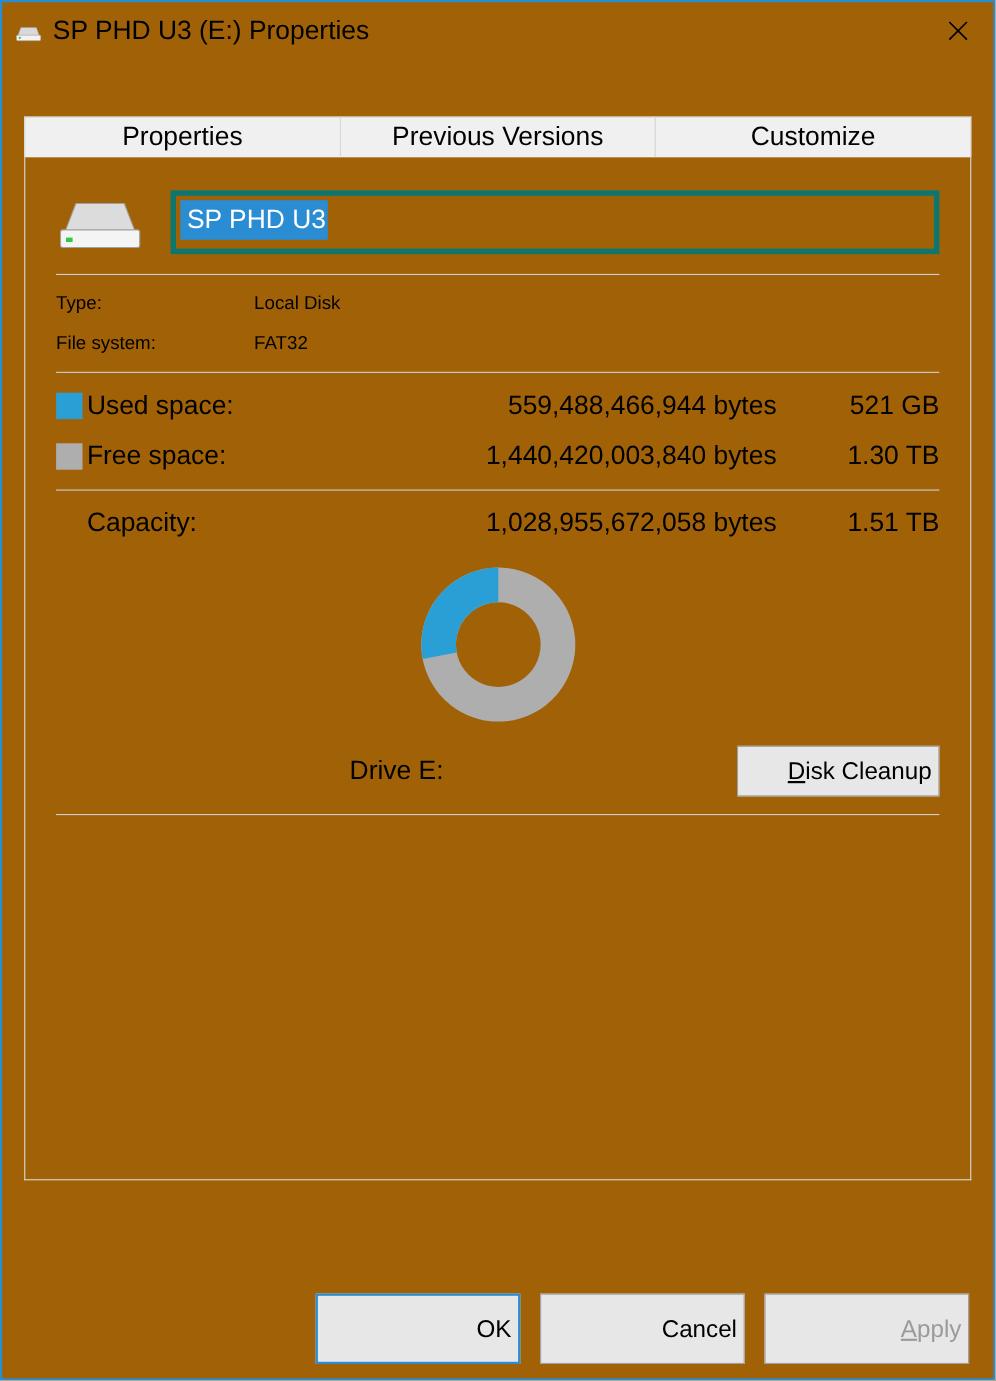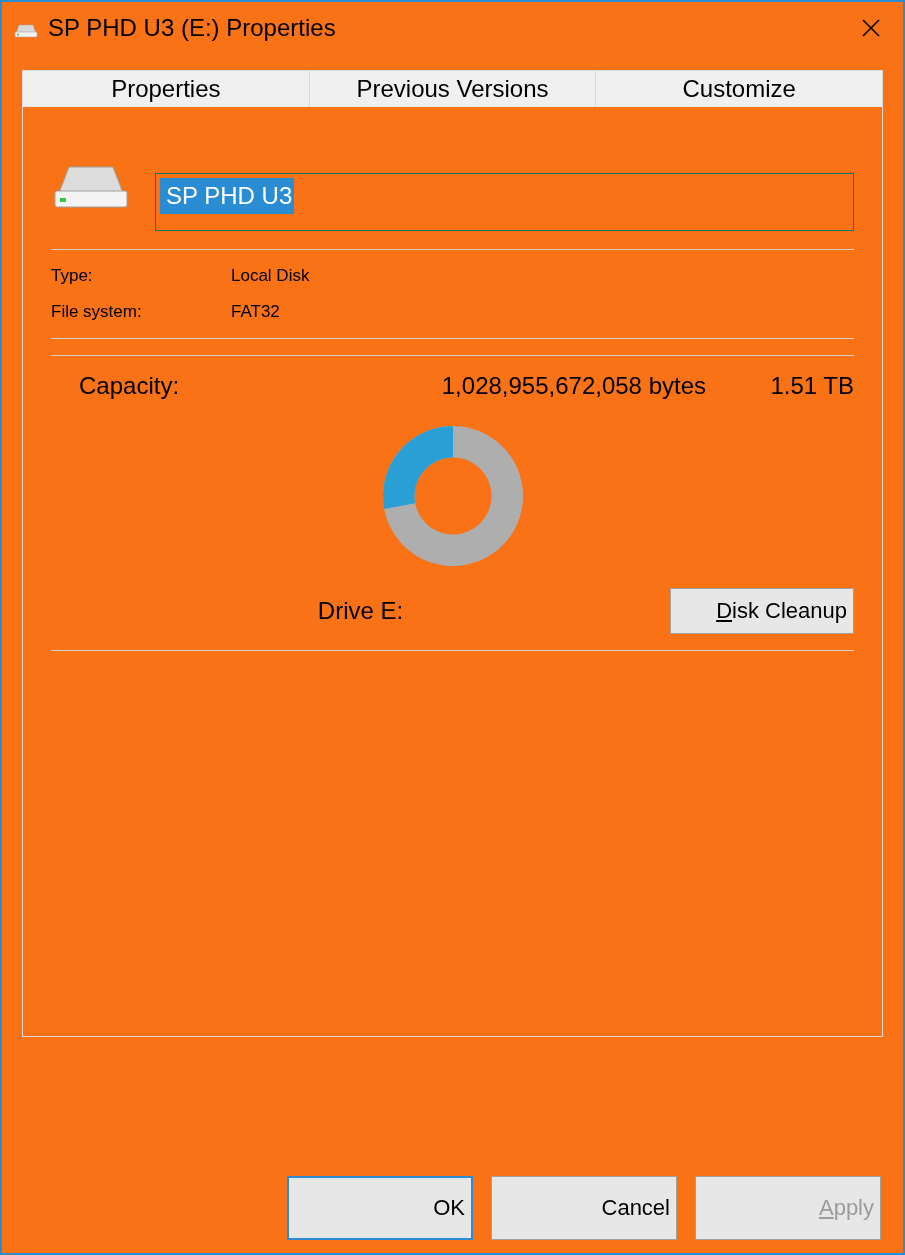--- a/index.html
+++ b/index.html
@@ -1,32 +1,32 @@
 <!DOCTYPE html>
 <html><head>
 <meta charset="utf-8">
 <style>
   * { box-sizing: border-box; }
   html, body { margin:0; padding:0; font-family:"Segoe UI", Tahoma, sans-serif; font-size:22px; color:#000; background:#fff; }
-  .window { width:905px; height:1255px; border:2px solid #2a8dd4; background:#f97316; position:relative; display:flex; flex-direction:column; }
+  .window { width:905px; height:1255px; border:2px solid #2a8dd4; background:#a16207; position:relative; display:flex; flex-direction:column;gap:36px; }
   .titlebar { height:52px; display:flex; align-items:center; padding:0 12px; }
   .titlebar .icon { width:24px; height:18px; margin-right:10px; }
   .titlebar .title { font-size:24px; flex:1; }
   .titlebar .close { width:40px; height:40px; display:flex; align-items:center; justify-content:center; font-size:24px; cursor:default; }
   .tabs-wrap { padding:16px 20px 0 20px; }
   .tabs { width:100%; }
   .tabrow { display:flex; }
   .tab { flex:1; text-align:center; padding:4px 0; border:1px solid #d8d8d8; background:#f0f0f0; font-size:24px; cursor:default; }
   .tab.active { background:#fff; border-bottom:1px solid #fff; }
   .tabrow .tab + .tab { border-left:none; }
   .tabrow.top .tab { border-bottom:none; }
   .panel { border:1px solid #d8d8d8; border-top:none; padding:30px 28px 0 28px; min-height:930px; }
   .row-name { display:flex; align-items:center; gap:24px; margin-bottom:18px; }
   .drive-icon { width:80px; height:55px; }
-  .name-input { flex:1; height:58px; border:1px solid #0f766e; font-size:24px; padding:0;margin-top:36px; }
+  .name-input { flex:1; height:58px; border:5px solid #0f766e; font-size:24px; padding:0; }
   .name-input-inner { background:#2a8dd4; color:#fff; display:inline-block; padding:4px 2px 4px 6px; margin:4px 0 0 4px; }
   hr.sep { border:none; border-top:1px solid #cfcfcf; margin:16px 0; }
   .kv { display:grid; grid-template-columns:180px 1fr; row-gap:16px; font-size:17px; }
   .space-grid { display:grid; grid-template-columns:28px 180px 1fr 140px; row-gap:18px; align-items:center; font-size:24px; }
   .swatch { width:24px; height:24px; }
   .swatch.used { background:#2a9fd6; }
   .swatch.free { background:#aeaeae; }
   .bytes { text-align:right; padding-right:8px; }
   .hr-size { text-align:right; }
   .cap-grid { display:grid; grid-template-columns:28px 180px 1fr 140px; row-gap:18px; align-items:center; font-size:24px; margin-top:4px; }
@@ -89,20 +89,31 @@
 
       <div class="kv">
         <div>Type:</div>
         <div>Local Disk</div>
         <div>File system:</div>
         <div>FAT32</div>
       </div>
 
       <hr class="sep">
 
+      <div class="space-grid">
+        <div class="swatch used"></div>
+        <div>Used space:</div>
+        <div class="bytes">559,488,466,944 bytes</div>
+        <div class="hr-size">521 GB</div>
+
+        <div class="swatch free"></div>
+        <div>Free space:</div>
+        <div class="bytes">1,440,420,003,840 bytes</div>
+        <div class="hr-size">1.30 TB</div>
+      </div>
 
       <hr class="sep">
 
       <div class="cap-grid">
         <div></div>
         <div>Capacity:</div>
         <div class="bytes">1,028,955,672,058 bytes</div>
         <div class="hr-size">1.51 TB</div>
       </div>
 

